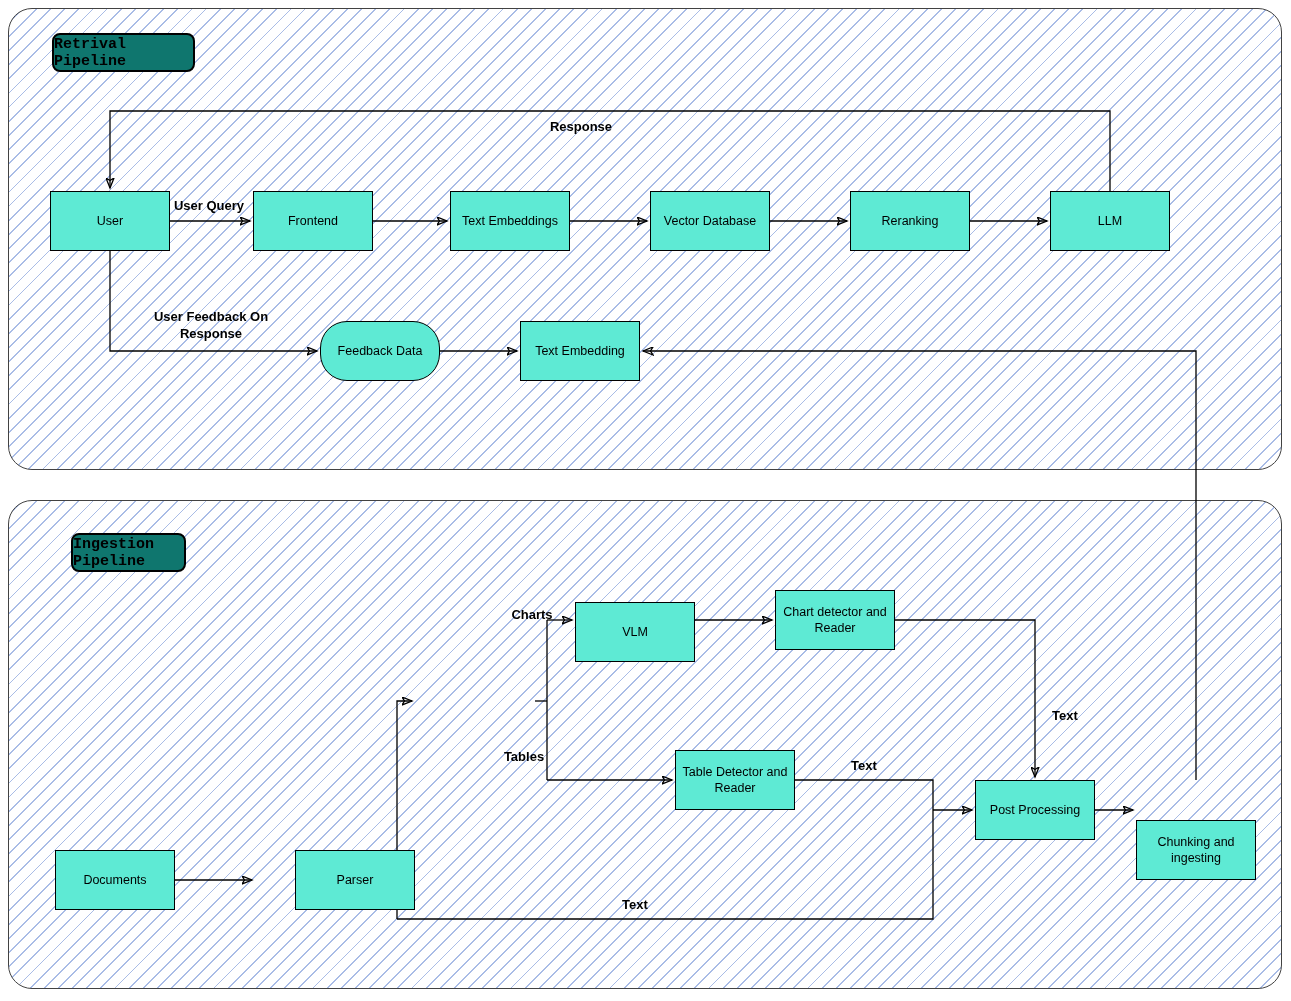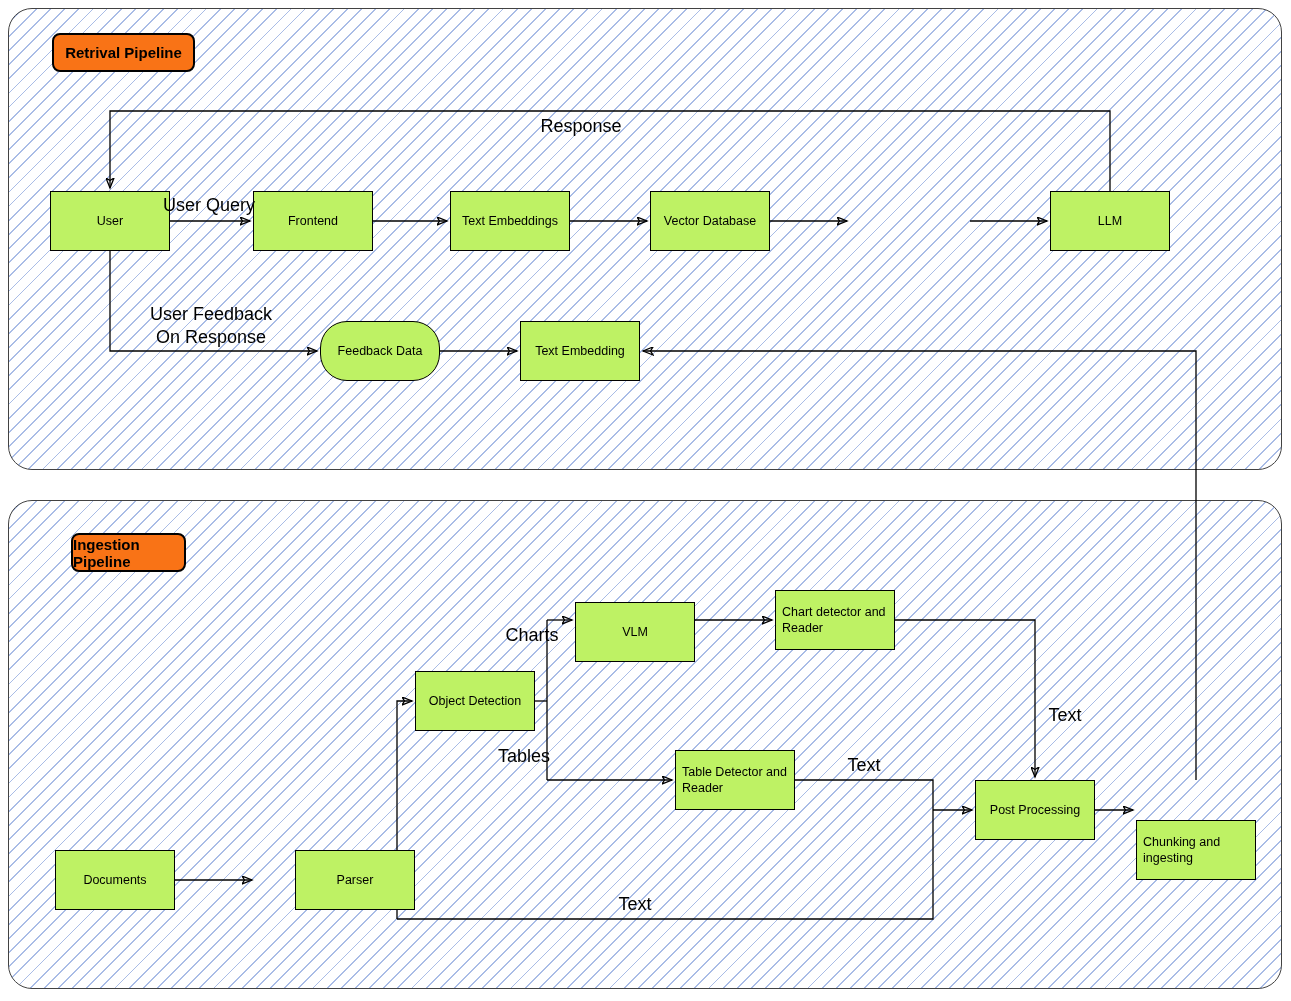--- a/index.html
+++ b/index.html
@@ -15,51 +15,54 @@
     background-image:repeating-linear-gradient(135deg,
       rgba(255,255,255,0) 0px, rgba(255,255,255,0) 8.7px,
       #a9bce6 8.7px, #a9bce6 10px);
     box-sizing:border-box;
   }
   .section.retrieval{left:8px;top:8px;width:1274px;height:462px;}
   .section.ingestion{left:8px;top:500px;width:1274px;height:489px;}
 
   .section-title{
     position:absolute;
-    background:#f97316;
+    background:#0f766e;
     border:2px solid #000;
     border-radius:8px;
     display:flex;align-items:center;justify-content:center;
     font-weight:bold;font-size:15px;
     box-sizing:border-box;
     z-index:3;
+    font-family:Liberation Mono, monospace;
   }
 
   .node{
     position:absolute;
     width:120px;height:60px;
-    background:#bef264;
+    background:#5eead4;
     border:1.3px solid #000;
     box-sizing:border-box;
     display:flex;align-items:center;justify-content:center;
+    text-align:center;
     font-size:12.5px;line-height:1.3;
     padding:10px 6px;
     z-index:2;
   }
 
   .edges{position:absolute;left:0;top:0;width:1291px;height:1001px;z-index:1;pointer-events:none;}
   .edges path{stroke:#000;stroke-width:1.3;fill:none;}
 
   .edge-label{
     position:absolute;
     transform:translate(-50%,-50%);
-    font-size:18px;line-height:1.3;
+    font-size:13px;line-height:1.3;
     text-align:center;
     white-space:nowrap;
     z-index:2;
+    font-weight:bold;
   }
   .edge-label.wrap{white-space:normal;width:132px;}
 </style>
 </head>
 <body>
 
 <div class="canvas">
 
   <div class="section retrieval"></div>
   <div class="section ingestion"></div>
@@ -95,35 +98,35 @@
     <path d="M547,780 H672" marker-end="url(#arrow)"></path>
     <path d="M695,620 H772" marker-end="url(#arrow)"></path>
     <path d="M895,620 H1035 V777" marker-end="url(#arrow)"></path>
     <path d="M1095,810 H1133" marker-end="url(#arrow)"></path>
   </svg>
 
   <div class="node" style="left:50px;top:191px;">User</div>
   <div class="node" style="left:253px;top:191px;">Frontend</div>
   <div class="node" style="left:450px;top:191px;">Text Embeddings</div>
   <div class="node" style="left:650px;top:191px;">Vector Database</div>
+  <div class="node" style="left:850px;top:191px;">Reranking</div>
   <div class="node" style="left:1050px;top:191px;">LLM</div>
   <div class="node" style="left:320px;top:321px;border-radius:27px;">Feedback Data</div>
   <div class="node" style="left:520px;top:321px;">Text Embedding</div>
 
   <div class="node" style="left:575px;top:602px;">VLM</div>
   <div class="node" style="left:775px;top:590px;">Chart detector and Reader</div>
-  <div class="node" style="left:415px;top:671px;">Object Detection</div>
   <div class="node" style="left:675px;top:750px;">Table Detector and Reader</div>
   <div class="node" style="left:975px;top:780px;">Post Processing</div>
   <div class="node" style="left:1136px;top:780px;margin-top:40px;">Chunking and ingesting</div>
   <div class="node" style="left:55px;top:850px;">Documents</div>
   <div class="node" style="left:255px;top:850px;margin-left:40px;">Parser</div>
 
   <div class="edge-label" style="left:581px;top:127px;">Response</div>
   <div class="edge-label" style="left:209px;top:206px;">User Query</div>
   <div class="edge-label wrap" style="left:211px;top:326px;">User Feedback On Response</div>
-  <div class="edge-label" style="left:524px;top:636px;padding-left:16px;">Charts</div>
+  <div class="edge-label" style="left:524px;top:615px;padding-left:16px;">Charts</div>
   <div class="edge-label" style="left:524px;top:757px;">Tables</div>
   <div class="edge-label" style="left:864px;top:766px;">Text</div>
   <div class="edge-label" style="left:1065px;top:716px;">Text</div>
   <div class="edge-label" style="left:635px;top:905px;">Text</div>
 
 </div>
 
 </body></html>

